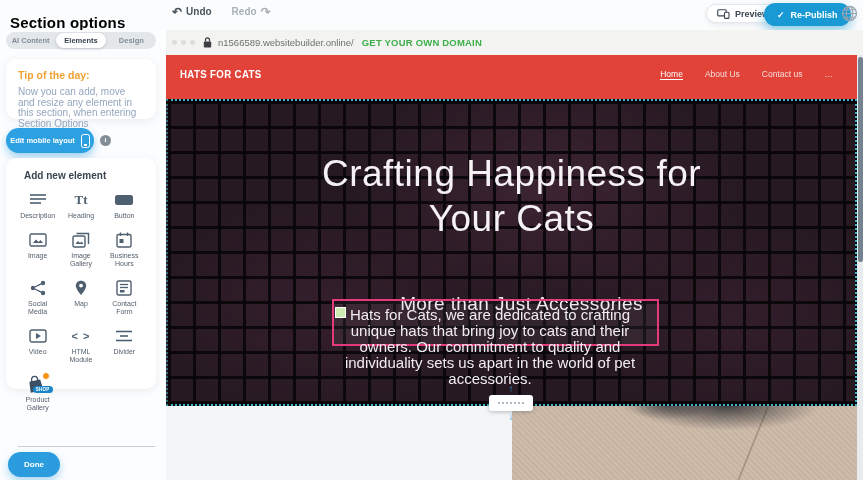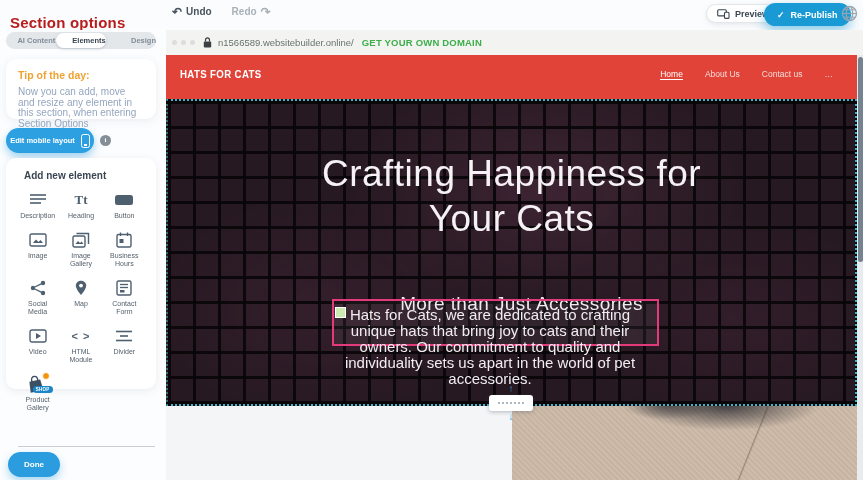--- a/index.html
+++ b/index.html
@@ -1,38 +1,38 @@
 <!DOCTYPE html>
 <html><head>
 <meta charset="utf-8">
 <style>
   * { margin:0; padding:0; box-sizing:border-box; }
   html,body { width:863px; height:480px; font-family:"Liberation Sans", sans-serif; }
   #stage { position:relative; width:863px; height:480px; background:#f7f9fb; overflow:hidden; }
 
   
   .topbar { position:absolute; left:0; top:0; width:863px; height:30px; background:#fbfcfd; }
-  .app-title { position:absolute; left:10px; top:14px; font-size:15px; font-weight:bold; color:#b91c1c; letter-spacing:.2px; }
+  .app-title { position:absolute; left:10px; top:14px; font-size:15px; font-weight:bold; color:#000000; letter-spacing:.2px; }
   .undo-redo { position:absolute; left:172px; top:6px; display:flex; align-items:center; gap:6px; font-size:10px; }
   .undo-btn { display:flex; align-items:center; gap:4px; color:#4a545e; font-weight:bold; cursor:pointer; }
   .redo-btn { display:flex; align-items:center; gap:4px; color:#a8b0b8; font-weight:bold; cursor:pointer; margin-left:14px; }
   .arrow-glyph { font-size:12px; line-height:10px; }
   .preview-btn { position:absolute; left:706px; top:4px; height:19px; padding:0 10px; background:#fff; border:1px solid #e3e7ea;
     border-radius:10px; display:flex; align-items:center; gap:5px; font-size:9px; font-weight:bold; color:#3b4552;
     box-shadow:0 2px 5px rgba(80,100,130,.12); cursor:pointer; }
   .republish-btn { position:absolute; left:764px; top:3px; height:23px; padding:0 13px; background:#1a9ad5; border:none;
     border-radius:13px; display:flex; align-items:center; gap:6px; font-size:9px; font-weight:bold; color:#fff;
     box-shadow:0 5px 12px rgba(26,154,213,.5); cursor:pointer; }
   .globe-btn { position:absolute; left:841px; top:5px; width:17px; height:17px; color:#9aa5ae; cursor:pointer; }
 
   
   .sidebar { position:absolute; left:0; top:30px; width:166px; height:450px; background:#fcfdfe; }
   .tabbar { position:absolute; left:6px; top:2px; width:150px; height:17px; background:#e3e7ea; border-radius:12px;
     display:flex; align-items:center; }
-  .tab { flex:1; text-align:right; font-size:7.5px; font-weight:bold; color:#818d98; height:15px; line-height:15px;
+  .tab { flex:1; text-align:center; font-size:7.5px; font-weight:bold; color:#818d98; height:15px; line-height:15px;
     border-radius:10px; cursor:pointer; }
   .tab.active { background:#fff; color:#39434e; box-shadow:0 1px 3px rgba(60,80,110,.25); margin:0 1px; }
   .card { position:absolute; background:#fff; border-radius:10px; box-shadow:0 2px 8px rgba(70,90,120,.10); }
   .tip-card { left:6px; top:29px; width:150px; height:60px; padding:10px 12px; }
   .tip-title { font-size:10.5px; font-weight:bold; color:#f0a233; }
   .tip-body { margin-top:6px; font-size:10px; line-height:10.5px; color:#94a6be; }
   .edit-mobile-btn { position:absolute; left:6px; top:98px; width:88px; height:25px; background:#2da0e2; border:none;
     border-radius:13px; display:flex; align-items:center; justify-content:center; gap:6px; color:#fff; font-size:7.5px;
     font-weight:bold; box-shadow:0 4px 9px rgba(45,160,226,.45); cursor:pointer; }
   .phone-icon { width:9px; height:14px; border:1.3px solid #fff; border-radius:2.5px; position:relative; }

